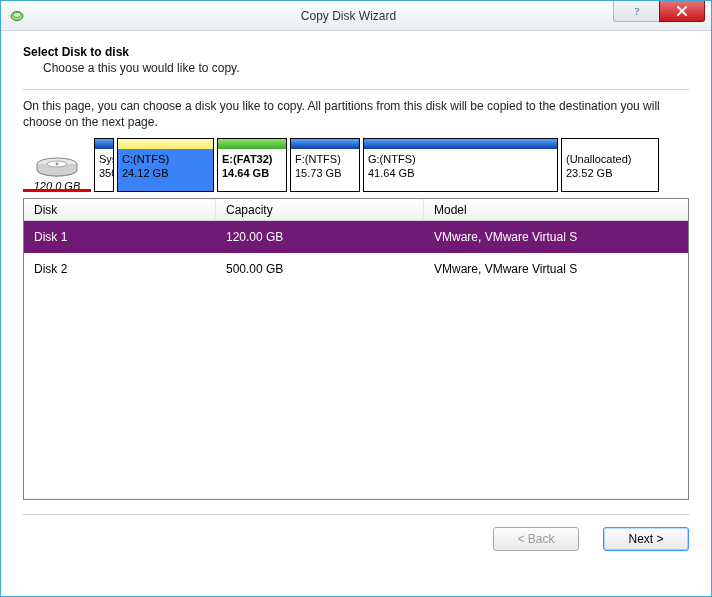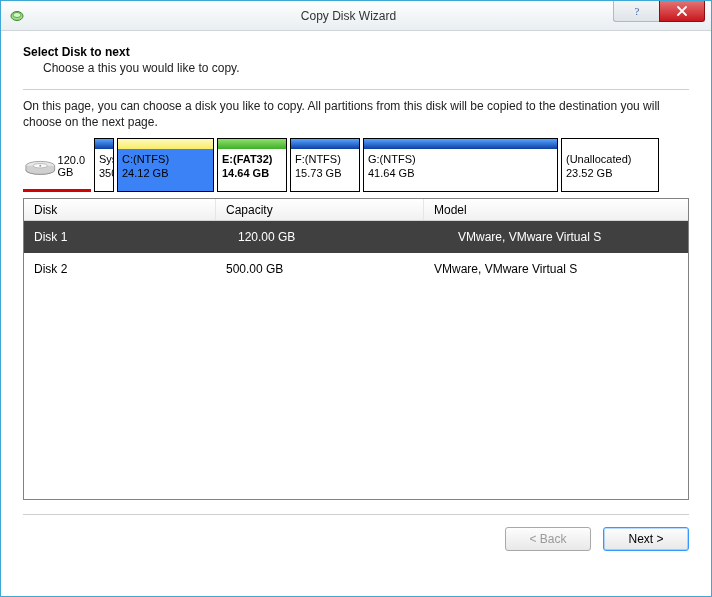--- a/index.html
+++ b/index.html
@@ -94,24 +94,25 @@
   .partstrip {
     margin-top: 8px;
     display: flex;
     gap: 3px;
     align-items: stretch;
     height: 54px;
   }
   .disk-icon-box {
     width: 68px;
     display: flex;
-    flex-direction: row;
+    flex-direction: column;
     align-items: center;
     justify-content: flex-end;
     position: relative;
+    font-style: italic;
   }
   .disk-icon-box .hdd {
     width: 48px; height: 30px;
   }
   .disk-icon-box .sz {
     font-size: 11px;
     color: #000;
     margin-top: 2px;
   }
   .disk-icon-box .redbar {
@@ -187,41 +188,40 @@
   .col-model { flex: 1; }
 
   .tbody { flex: 1; overflow: auto; }
   .trow {
     display: flex;
     height: 32px;
     align-items: center;
     color: #000;
   }
   .trow.selected {
-    background: #404040;
+    background: #701a75;
     color: #fff;
-    gap: 12px;
   }
   .trow .cell {
     padding: 0 10px;
     font-size: 12px;
     white-space: nowrap;
     overflow: hidden;
   }
 
   
   .footer-sep {
     border: none;
     border-top: 1px solid #cfcfcf;
     margin: 14px 0 0 0;
   }
   .footer {
     display: flex;
     justify-content: flex-end;
-    gap: 12px;
+    gap: 24px;
     padding: 12px 22px 0 22px;
   }
   .btn {
     min-width: 86px;
     height: 24px;
     font-size: 12px;
     font-family: inherit;
     border: 1px solid #a8a8a8;
     border-radius: 3px;
     background: linear-gradient(to bottom, #fdfdfd, #e8e8e8);
@@ -256,21 +256,21 @@
     </div>
     <div class="ctl close">
       <svg width="12" height="12" viewBox="0 0 12 12">
         <path d="M2 2 L10 10 M10 2 L2 10" stroke="#fff" stroke-width="1.8" stroke-linecap="round"></path>
       </svg>
     </div>
   </div>
 </div>
 
 <div class="content">
-  <div class="heading">Select Disk to next</div>
+  <div class="heading">Select Disk to disk</div>
   <div class="subheading">Choose a this you would like to copy.</div>
 
   <hr class="divider">
 
   <div class="descr">On this page, you can choose a disk you like to copy. All partitions from this disk will be copied to the destination you will choose on the next page.</div>
 
   <div class="partstrip">
     <div class="disk-icon-box">
       <svg class="hdd" viewBox="0 0 48 30">
         <ellipse cx="24" cy="22" rx="20" ry="6" fill="#c9c9c9" stroke="#888"></ellipse>

